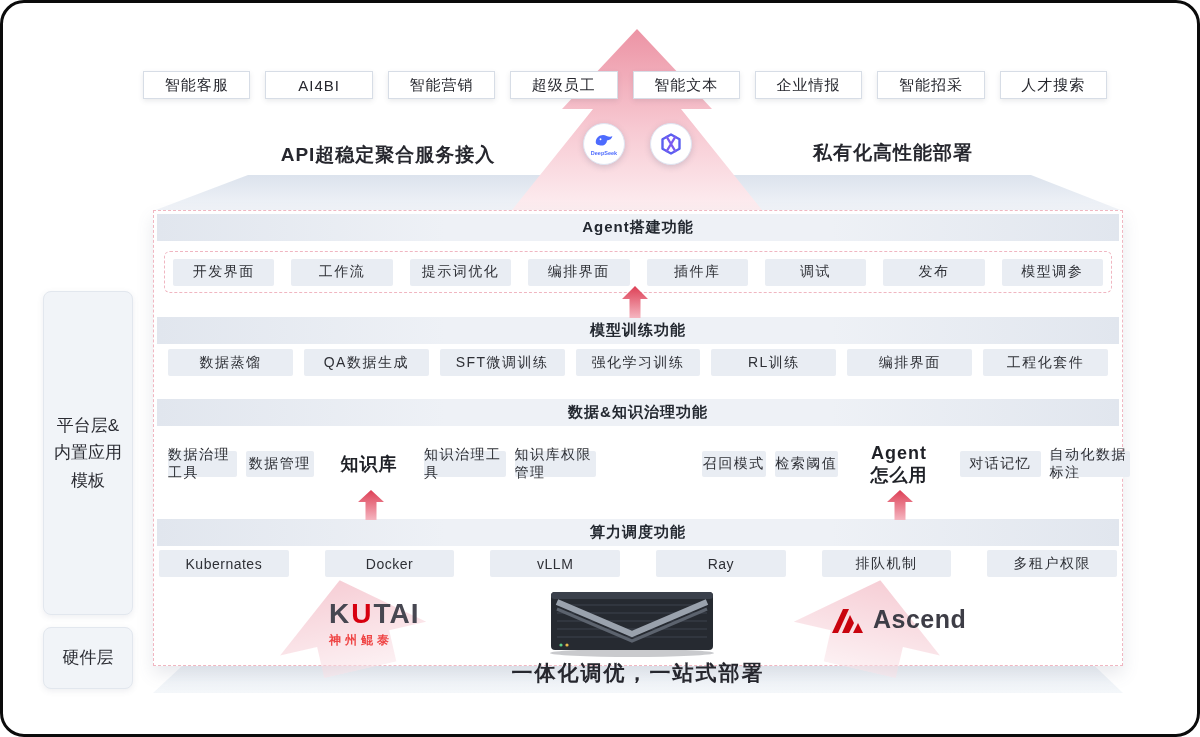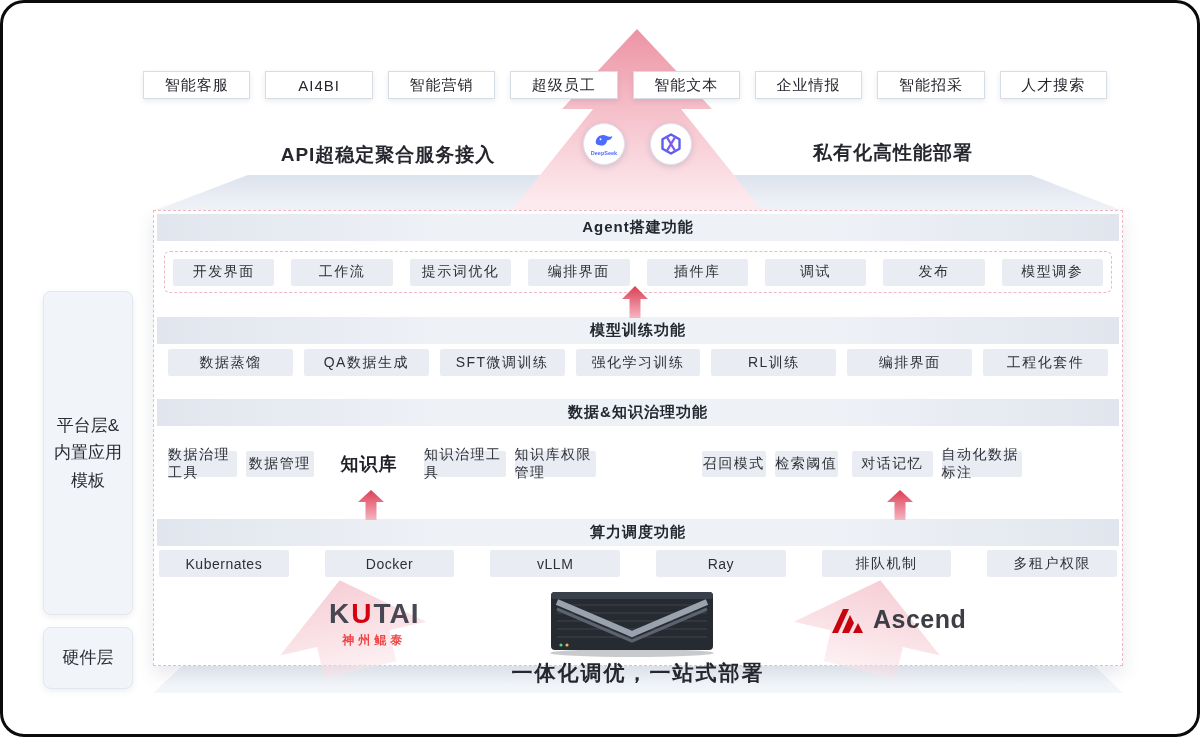--- a/index.html
+++ b/index.html
@@ -53,21 +53,21 @@
 
   .kgroup { position:absolute; top:221px; height:64px; display:flex; align-items:center; gap:14px; }
   .kcol   { display:flex; flex-direction:row; justify-content:center; gap:9px; }
   .kcol .box { height:26px; width:100%; }
   .klabel { font-size:18px; font-weight:700; color:#1f2127; white-space:pre-line;
             text-align:center; line-height:1.25; letter-spacing:1px; }
 
   
   .banner { position:absolute; left:150px; top:656px; width:970px; text-align:center;
             font-size:21px; font-weight:700; color:#26272e; letter-spacing:2px; z-index:4; }
-  .kuntai { position:absolute; left:326px; top:597px; z-index:5; text-align:center; }
+  .kuntai { position:absolute; left:326px; top:597px; z-index:5; }
   .kuntai-main { font-size:28px; font-weight:800; color:#474751; line-height:1; letter-spacing:1px; }
   .ku { color:#d7000f; font-weight:800; padding:0 1px; }
   .kuntai-sub { font-size:12px; color:#ef4444; letter-spacing:4px; margin-top:4px; font-weight:700; }
   .server { position:absolute; left:542px; top:583px; z-index:5; }
   .ascend { position:absolute; left:826px; top:602px; z-index:5; display:flex; align-items:flex-start; gap:8px; }
   .ascend-text { font-size:25px; font-weight:700; color:#3d3d46; letter-spacing:.5px; }
 </style>
 </head>
 <body>
 
@@ -164,20 +164,22 @@
         <div class="box">知识治理工具</div>
         <div class="box">知识库权限管理</div>
       </div>
     </div>
 
     <div class="kgroup" style="left:548px;">
       <div class="kcol" style="width:136px;">
         <div class="box">召回模式</div>
         <div class="box">检索阈值</div>
       </div>
+      <div class="klabel" style="width:94px;">Agent
+怎么用</div>
       <div class="kcol" style="width:170px;">
         <div class="box">对话记忆</div>
         <div class="box">自动化数据标注</div>
       </div>
     </div>
 
     <div class="bar" style="top:308px;">算力调度功能</div>
     <div class="row" style="left:5px; right:5px; top:339px; height:28px; gap:36px;">
       <div class="box" style="letter-spacing:.5px;">Kubernates</div>
       <div class="box" style="letter-spacing:.5px;">Docker</div>

